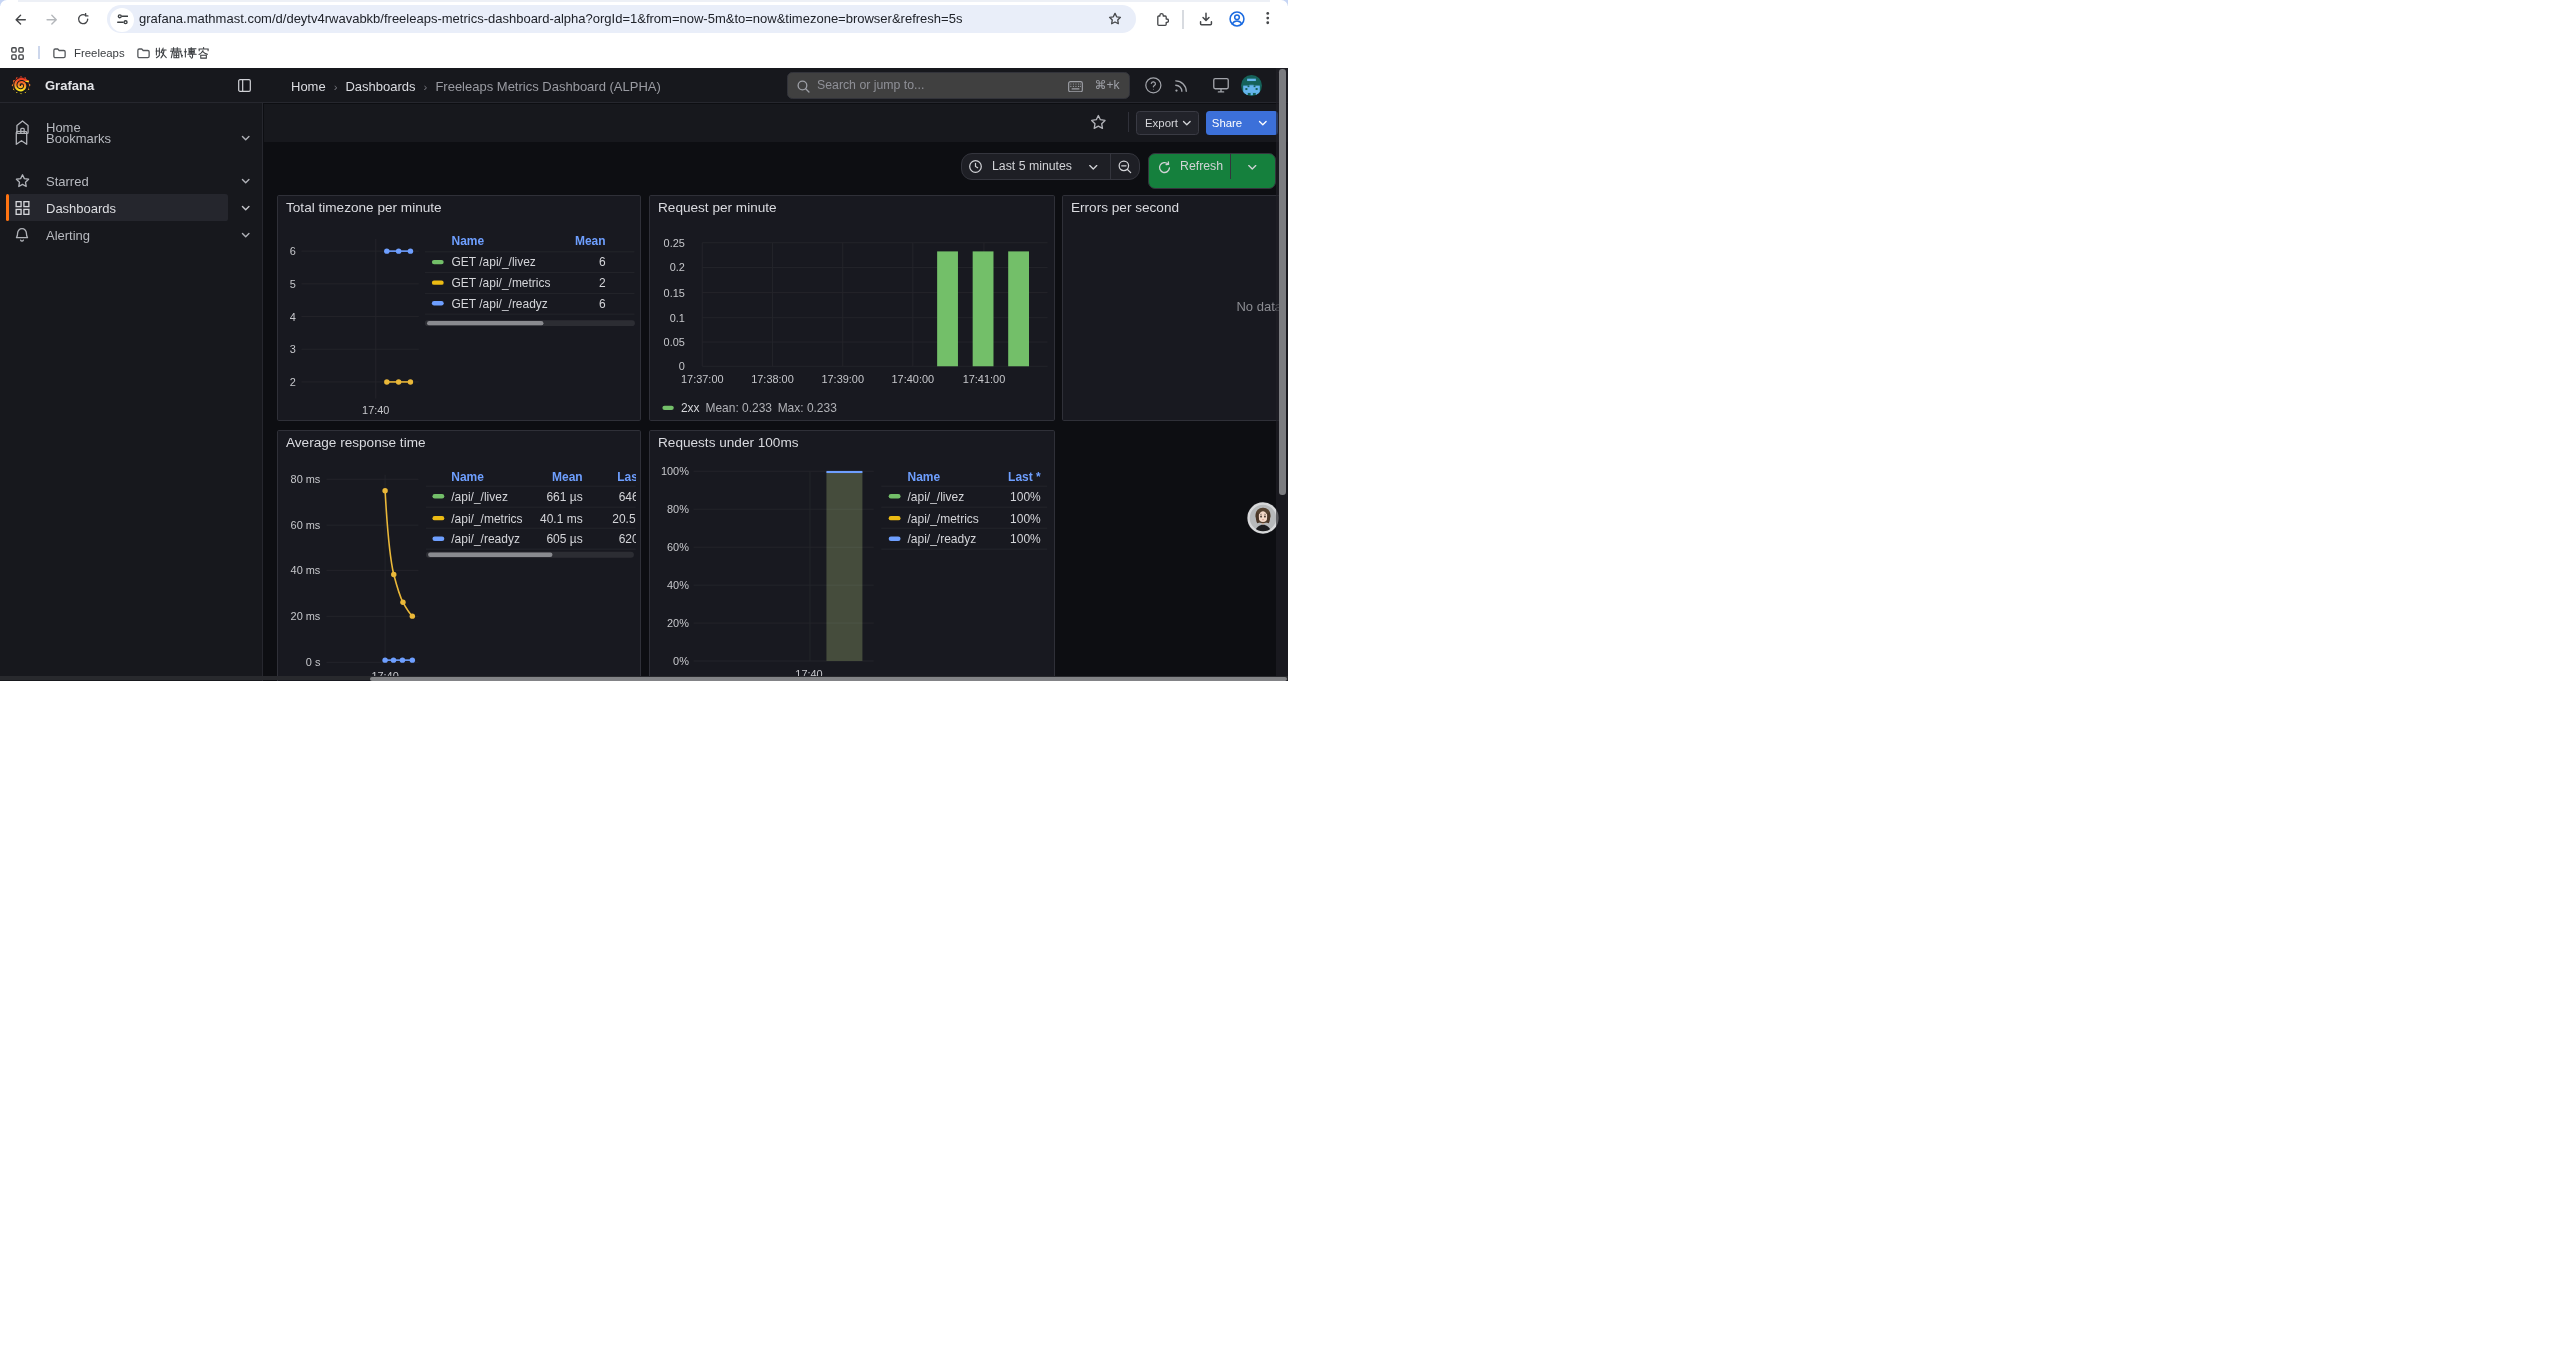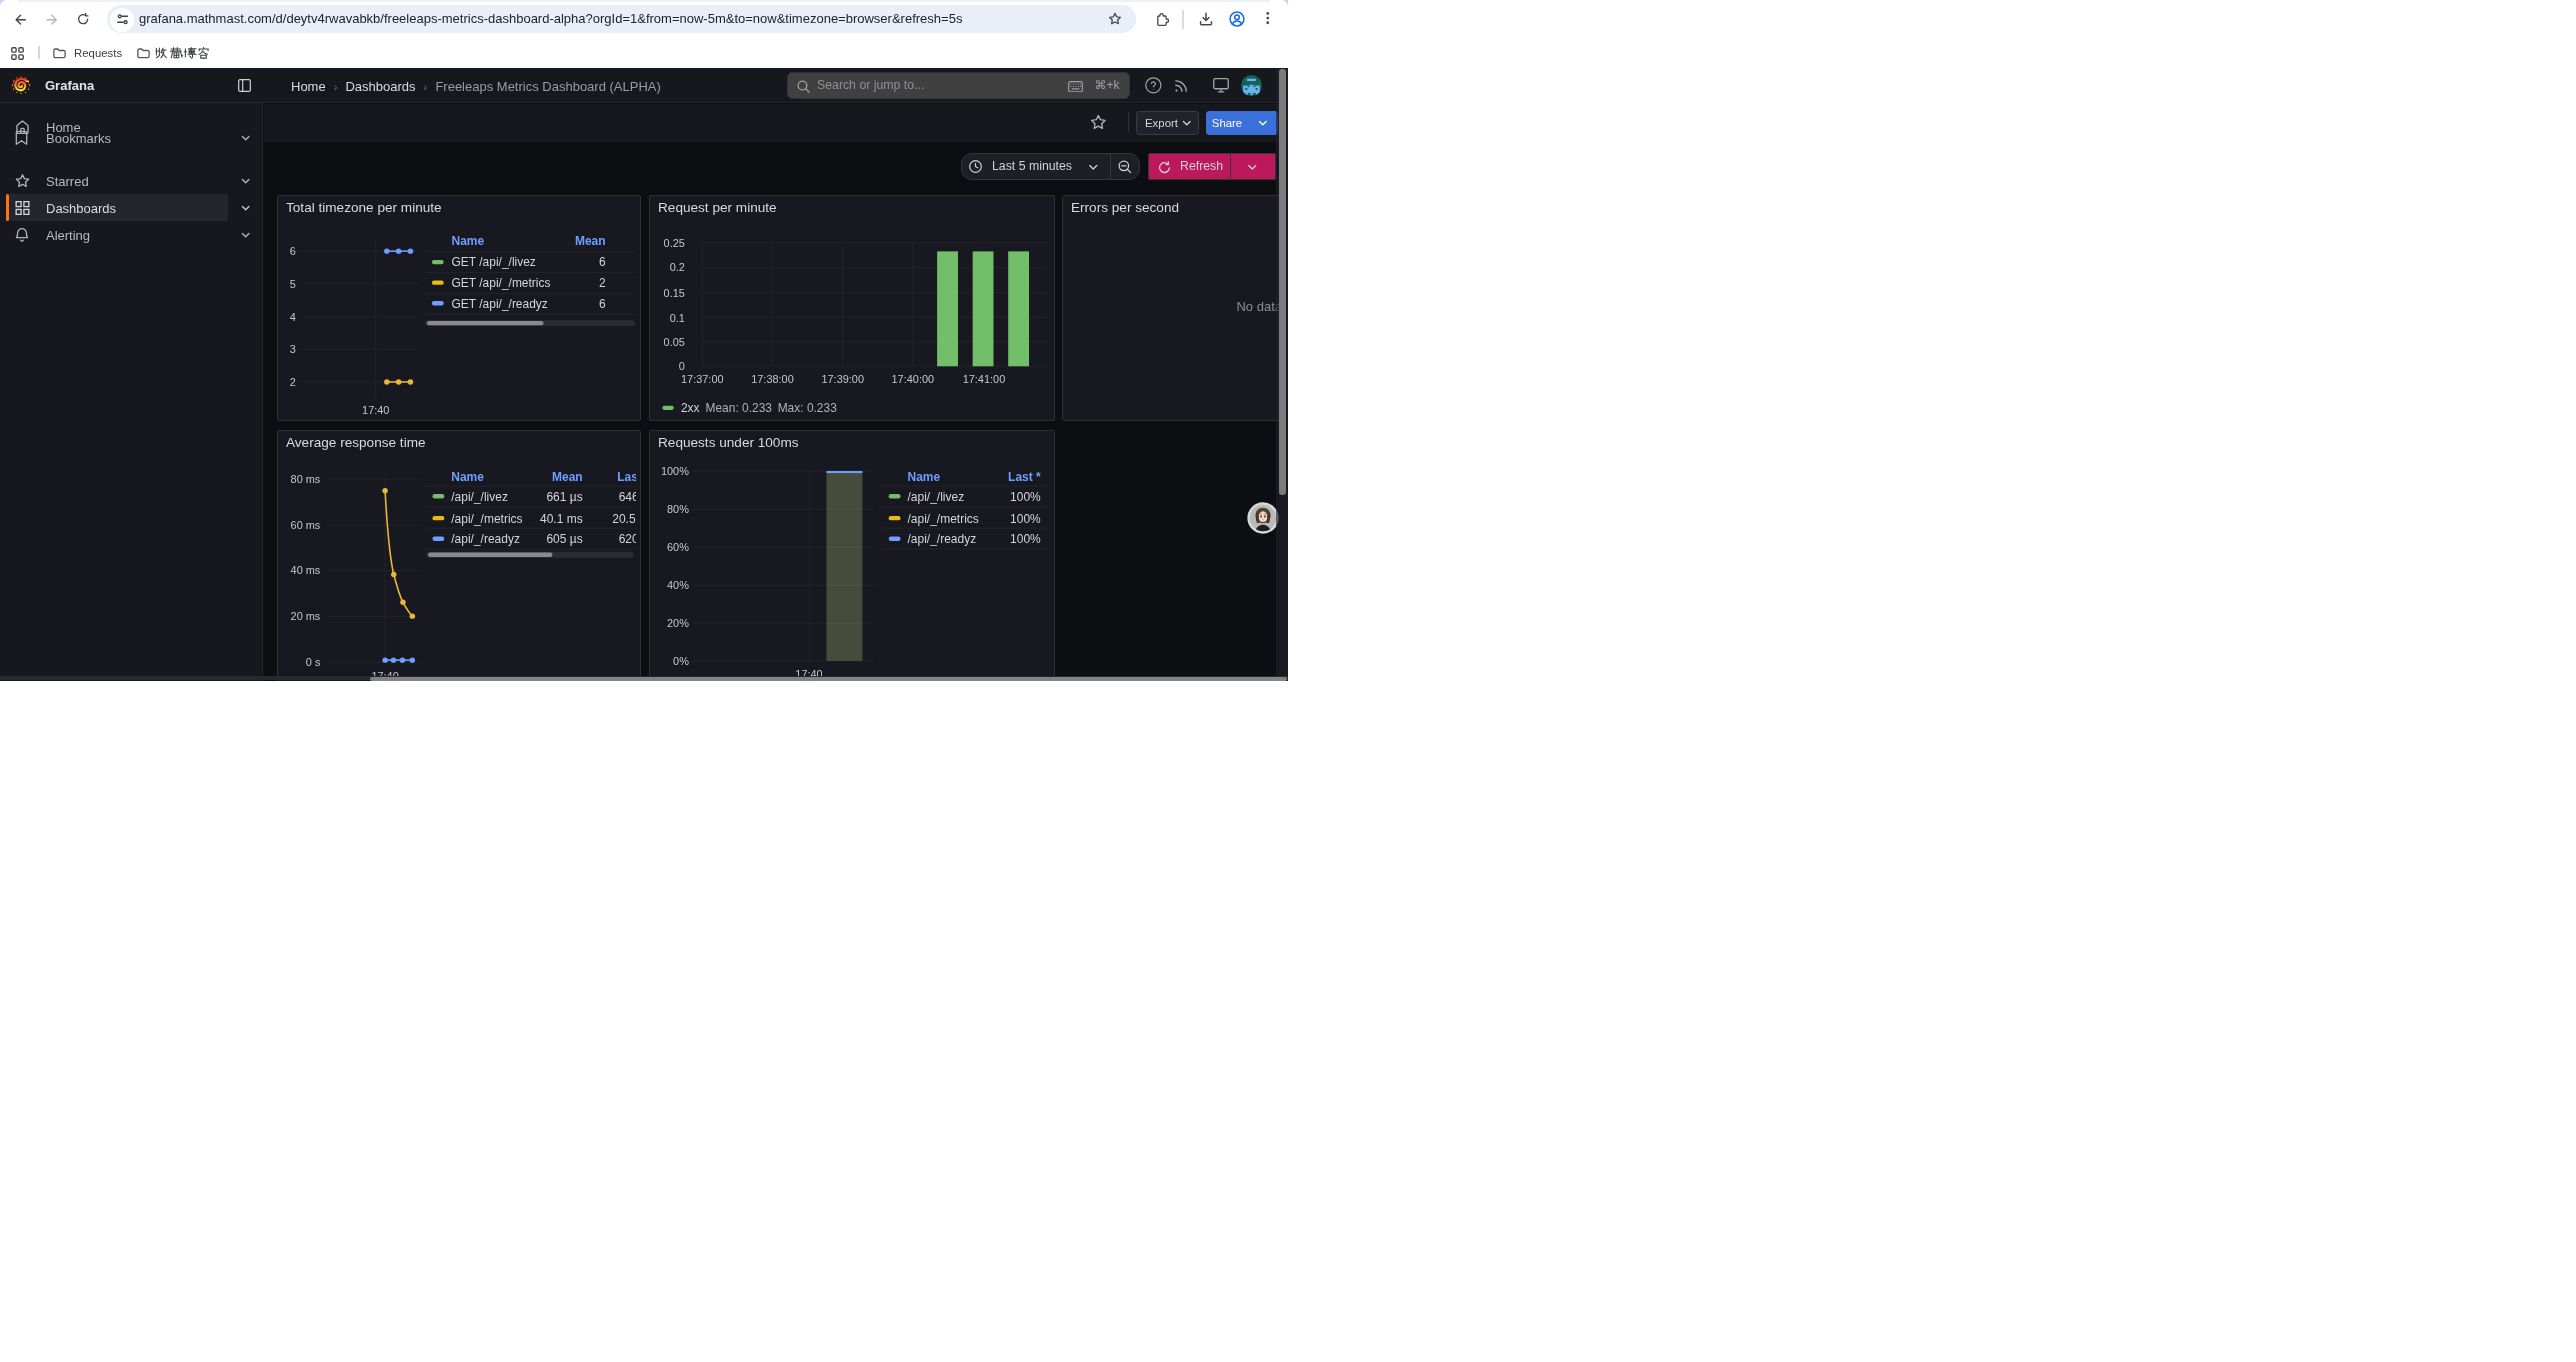--- a/index.html
+++ b/index.html
@@ -75,21 +75,21 @@
   <svg class="abs" style="left:11.4px;top:47px" width="13" height="13" viewBox="0 0 15 15" fill="none" stroke="#45474a" stroke-width="1.6">
         <rect x="0.9" y="0.9" width="5" height="5" rx="1.2"></rect>
         <rect x="9.1" y="0.9" width="5" height="5" rx="1.2"></rect>
         <rect x="0.9" y="9.1" width="5" height="5" rx="1.2"></rect>
         <rect x="9.1" y="9.1" width="5" height="5" rx="1.2"></rect>
       </svg>
   <div class="abs" style="left:38px;top:46px;width:1.8px;height:13px;background:#cdd7ec"></div>
   <svg class="abs" style="left:53px;top:48px" width="13" height="10.5" viewBox="0 0 15 12" fill="none" stroke="#55585c" stroke-width="1.5" stroke-linejoin="round">
         <path d="M1 2.7c0-.9.7-1.6 1.6-1.6h2.9l1.6 1.7h5.3c.9 0 1.6.7 1.6 1.6v5.1c0 .9-.7 1.6-1.6 1.6H2.6c-.9 0-1.6-.7-1.6-1.6z"></path>
       </svg>
-  <div class="abs" style="left:74px;top:45px;height:16.7px;line-height:16.7px;font-size:11.4px;color:#3a3d40">Requests</div>
+  <div class="abs" style="left:74px;top:45px;height:16.7px;line-height:16.7px;font-size:11.4px;color:#3a3d40">Freeleaps</div>
   <svg class="abs" style="left:137px;top:48px" width="13" height="10.5" viewBox="0 0 15 12" fill="none" stroke="#55585c" stroke-width="1.5" stroke-linejoin="round">
         <path d="M1 2.7c0-.9.7-1.6 1.6-1.6h2.9l1.6 1.7h5.3c.9 0 1.6.7 1.6 1.6v5.1c0 .9-.7 1.6-1.6 1.6H2.6c-.9 0-1.6-.7-1.6-1.6z"></path>
       </svg>
 
   <svg class="abs" style="left:155px;top:47px" width="55" height="12.3" viewBox="0 0 63 14" stroke="#3a3d40" stroke-width="1.2" fill="none" stroke-linecap="round">
     <path d="M1.1 4.6h4.2M1.6 1.4v7.8M5 1v8.6M5 9.6c-1.5 1.7-3.4 2.6-3.4 2.6M9.3 1.2c-.5 2.2-1.5 4-2.6 5.3M7.6 3.4h5.2M10.3 3.4c0 3-1.2 6.6-3.5 9.1M8 6.3c1.6 2.2 3.4 4.6 4.9 5.9"></path>
     <path d="M18.5 2.2h10.8M21.3 0.7v3M25.5 0.7v3M17.8 4.7h12.2M20.3 4.7l-1.6 7.6M21.7 6.6h5.6v5.6h-5.6zM21.7 9.4h5.6M24.5 6.6v5.6M29.3 5.6l1.6 6M30.6 10.8l.9-1.2"></path>
     <path d="M34.8 2.1v9.3M33.6 5.3h2.5M38.3 1.9h8.7M41.5 0.6v7.2M39 3.3h6v3.4h-6zM39 5h6M37.6 8.3h9.6M43 8.3v3.2c0 .8-.5 1.2-1.4 1.2M39.6 10.2l1.4 1.3"></path>
     <path d="M55.7 0.5v1.7M50.3 2.2h10.8M50.6 2.2v2M60.8 2.2v2M55 4.2c-1 1.7-2.7 3.3-4.6 4.4M54.2 4.6c1.5 1.6 3.9 3.1 5.9 3.7M52.4 9.3h6.4v3.4h-6.4zM52.4 12.7h6.4"></path>
   </svg>
@@ -248,21 +248,21 @@
     <div class="abs" style="left:30px;top:0;height:25.4px;line-height:25.4px;font-size:12.3px;color:#d2d3d7">Last 5 minutes</div>
     <svg class="abs" style="left:126px;top:9.6px" width="10.5" height="7" viewBox="0 0 12 8" fill="none" stroke="#d2d3d7" stroke-width="1.5" stroke-linecap="round" stroke-linejoin="round">
           <path d="M2 1.8l4 4 4-4"></path>
         </svg>
     <div class="abs" style="left:148px;top:0;width:0.9px;height:25.4px;background:#34353d"></div>
     <svg class="abs" style="left:156px;top:6.1px" width="14" height="14" viewBox="0 0 16 16" fill="none" stroke="#d2d3d7" stroke-width="1.4" stroke-linecap="round">
           <circle cx="6.7" cy="6.7" r="5.4"></circle>
           <path d="M10.8 10.8l3.7 3.7M4.2 6.7h5"></path>
         </svg>
   </div>
-  <div class="abs" style="left:1148px;top:85px;width:128px;height:27px;background:#be185d;border:0.9px solid #34353d;border-radius:2px">
+  <div class="abs" style="left:1148px;top:85px;width:128px;height:36px;background:#15803d;border:0.9px solid #34353d;border-radius:7px">
     <svg class="abs" style="left:8.8px;top:6.6px" width="13" height="13" viewBox="0 0 15 15" fill="none" stroke="#d2d3d7" stroke-width="1.5" stroke-linecap="round" stroke-linejoin="round">
           <path d="M13.2 7.9a5.7 5.7 0 1 1-1.7-4.4"></path>
           <path d="M11.9 0.9l.3 2.9-2.9.3"></path>
         </svg>
     <div class="abs" style="left:31px;top:0;height:25.4px;line-height:25.4px;font-size:12.3px;color:#d2d3d7">Refresh</div>
     <div class="abs" style="left:81px;top:0;width:0.9px;height:25.4px;background:#34353d"></div>
     <svg class="abs" style="left:98px;top:9.6px" width="10.5" height="7" viewBox="0 0 12 8" fill="none" stroke="#d2d3d7" stroke-width="1.5" stroke-linecap="round" stroke-linejoin="round">
           <path d="M2 1.8l4 4 4-4"></path>
         </svg>
   </div>

